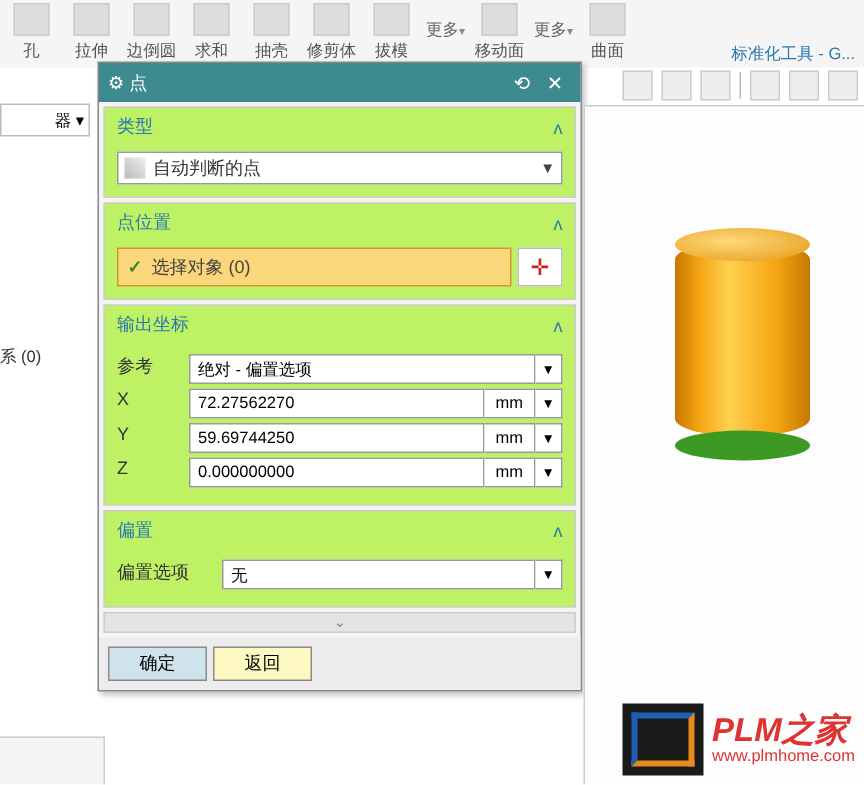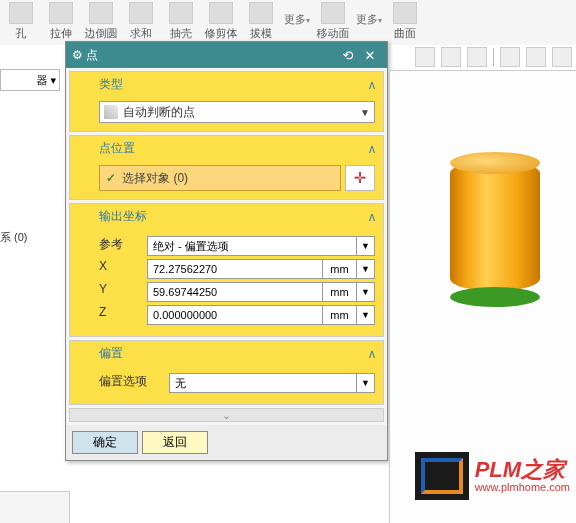--- a/index.html
+++ b/index.html
@@ -19,21 +19,21 @@
 
 .left-frag1 { position: absolute; left: 0; top: 69px; width: 60px; height: 22px; border: 1px solid #bbb; background: #fff; display: flex; align-items: center; justify-content: flex-end; padding: 0 3px; font-size: 11px; }
 .left-frag2 { position: absolute; left: 0; top: 230px; width: 48px; height: 18px; font-size: 11px; color: #333; }
 .left-bot { position: absolute; left: 0; bottom: 0; width: 70px; height: 32px; border-top: 1px solid #ccc; border-right: 1px solid #ccc; background: #f5f5f5; }
 
 
 .dlg { position: absolute; left: 65px; top: 41px; width: 323px; background: #f4f4f4; border: 1px solid #888; box-shadow: 2px 2px 4px rgba(0,0,0,.25); }
 .title { background: #3d8b8f; color: #fff; height: 26px; display: flex; align-items: center; padding: 0 6px; font-size: 12px; }
 .title .gap { flex: 1; }
 .title .tbtn { width: 22px; text-align: center; color: #fff; font-size: 13px; cursor: pointer; }
-.sec { background: #fde047; border: 1px solid #ccc; margin: 3px; padding-left: 21px; }
+.sec { background: #bef264; border: 1px solid #ccc; margin: 3px; }
 .sec-h { display: flex; align-items: center; justify-content: space-between; padding: 4px 8px; color: #2a7ab0; font-size: 12px; cursor: pointer; }
 .chev { color: #2a7ab0; font-size: 12px; }
 .sec-body { padding: 4px 8px 8px; }
 .combo { display: flex; align-items: center; border: 1px solid #999; background: #fff; height: 22px; padding: 0 4px; }
 .combo .cico { width: 14px; height: 14px; margin-right: 5px; background: linear-gradient(45deg,#bbb,#eee); }
 .combo .ctext { flex: 1; font-size: 12px; color: #333; }
 .combo .carrow { font-size: 10px; color: #444; }
 
 .selrow { display: flex; align-items: center; gap: 4px; }
 .selbox { flex: 1; background: #fbd67a; border: 1px solid #c99a2e; height: 26px; display: flex; align-items: center; padding: 0 6px; font-size: 12px; color: #444; }
@@ -52,21 +52,21 @@
 .btn.cancel { background: #fef9c3; }
 
 
 .viewport { position: absolute; left: 389px; top: 70px; right: 0; bottom: 0; background: #fdfdfd; border-left: 1px solid #ccc; border-top:1px solid #ccc;}
 .cyl { position: absolute; left: 60px; top: 90px; width: 90px; height: 150px; }
 .cyl .body { width: 90px; height: 130px; background: linear-gradient(to right,#c77800 0%,#f5a512 18%,#ffd050 40%,#f5a512 75%,#c77800 100%); border-radius: 45px/12px; }
 .cyl .top { position: absolute; top: -9px; width: 90px; height: 22px; background: radial-gradient(ellipse at 40% 40%,#ffd87a,#e59a16); border-radius: 50%; }
 .cyl .bot { position: absolute; bottom: 4px; width: 90px; height: 20px; background: #3c9a24; border-radius: 50%; }
 
 
-.wm { position: absolute; right: 6px; bottom: 23px; display: flex; align-items: center; gap: 6px;}
+.wm { position: absolute; right: 6px; bottom: 6px; display: flex; align-items: center; gap: 6px;}
 .wm-logo { width: 54px; height: 48px; background:#1a1a1a; position:relative; }
 .wm-logo::before{content:"";position:absolute;inset:6px;border:4px solid #1e5fb3;border-bottom-color:#e68a1e;border-right-color:#e68a1e;}
 .wm-text { color: #d33; font-size: 22px; font-style: italic; font-weight: bold; line-height:1; }
 .wm-url { color: #d33; font-size: 11px; }
 </style>
 </head>
 <body>
 
 <div class="ribbon">
   <div class="rib-item">
@@ -100,20 +100,21 @@
   <div class="rib-more"><span>更多</span><span class="rib-tri">▾</span></div>
   <div class="rib-item">
       <div class="rib-ico"></div>
       <span>移动面</span>
     </div>
   <div class="rib-more"><span>更多</span><span class="rib-tri">▾</span></div>
   <div class="rib-item">
       <div class="rib-ico"></div>
       <span>曲面</span>
     </div>
+  <span class="tool-link">标准化工具 - G...</span>
 </div>
 
 <div class="bluestrip">
   <div class="strip-ico"></div>
   <div class="strip-ico"></div>
   <div class="strip-ico"></div>
   <div class="sep"></div>
   <div class="strip-ico"></div>
   <div class="strip-ico"></div>
   <div class="strip-ico"></div>

